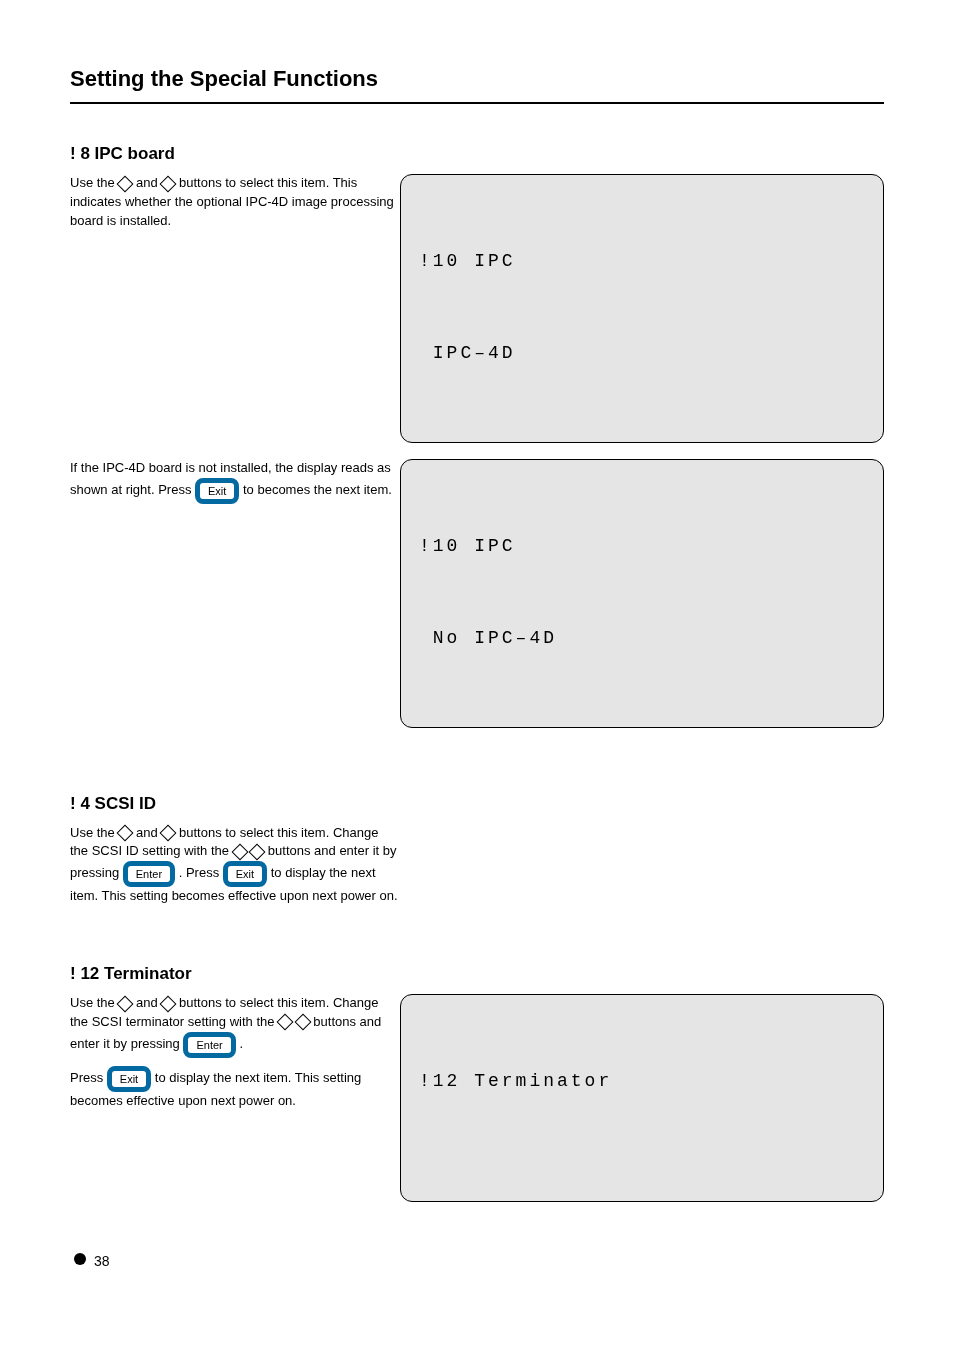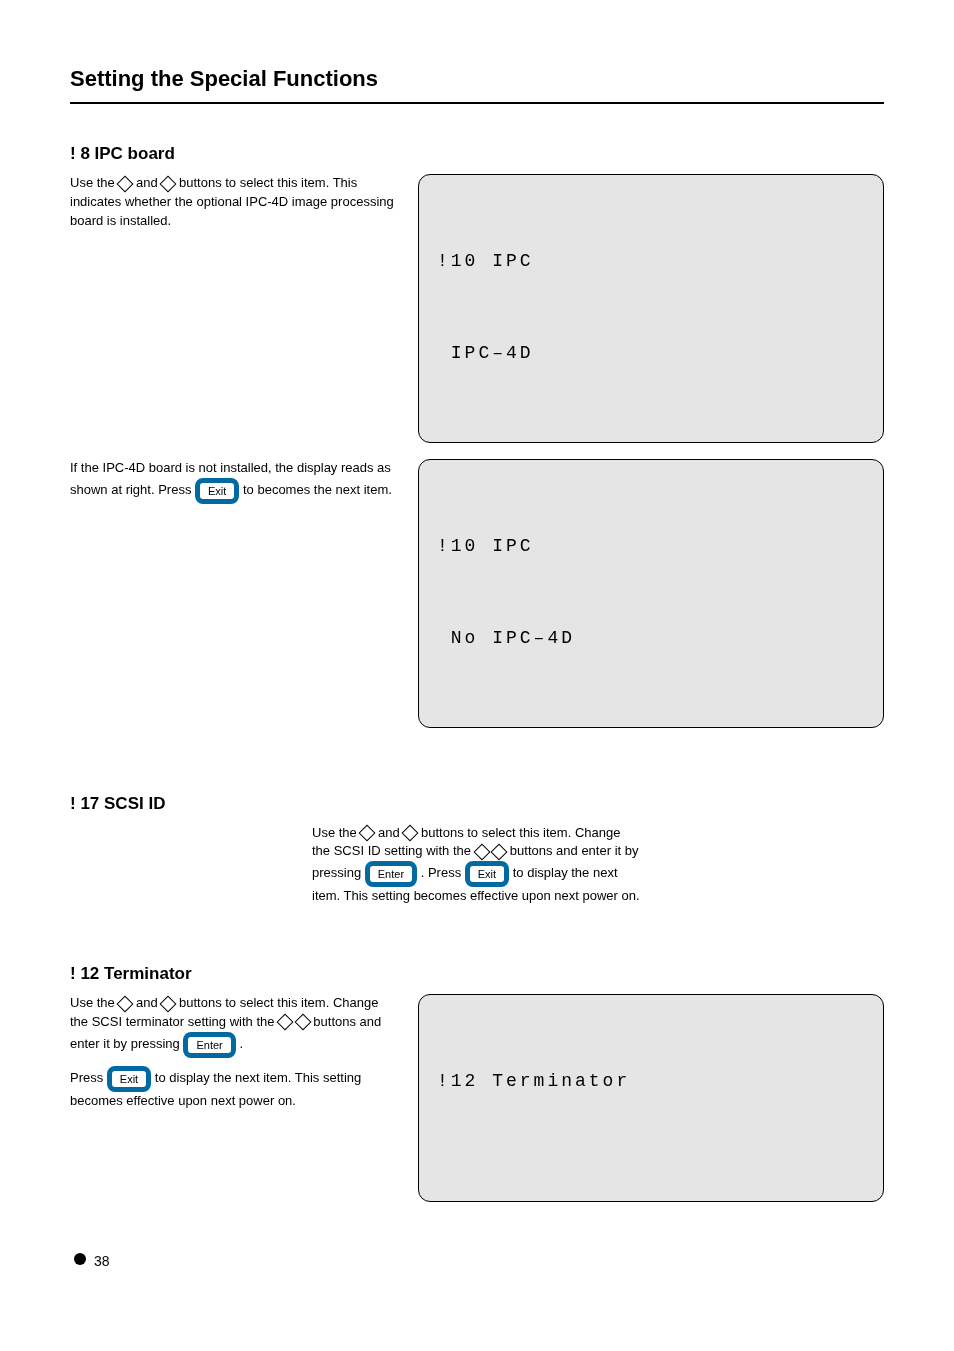--- a/index.html
+++ b/index.html
@@ -27,22 +27,20 @@
   }
   .item-heading {
     font-size: 17px;
     font-weight: bold;
     margin-top: 18px;
     margin-bottom: 10px;
   }
   .row {
     display: flex;
     align-items: flex-start;
-    gap: 18px;
-    justify-content: center;
   }
   .left-col {
     width: 330px;
     font-size: 13px;
     line-height: 1.45;
   }
   .right-col {
     flex: 1;
   }
   .lcd {
@@ -138,21 +136,21 @@
       <div class="right-col">
         <div class="lcd">
           <span class="l1">!10 IPC</span>
           <span class="l2"> No IPC–4D</span>
         </div>
       </div>
     </div>
   </div>
 
   <div class="block">
-    <div class="item-heading">! 17 SCSI ID</div>
+    <div class="item-heading">! 4 SCSI ID</div>
     <div class="row">
       <div class="left-col">
         <p class="para">
           <span>Use the </span>
           <span class="diamond"></span>
           <span> and </span>
           <span class="diamond"></span>
           <span> buttons to select this item. Change the SCSI ID setting with the </span>
           <span class="diamond"></span>
           <span class="diamond"></span>

